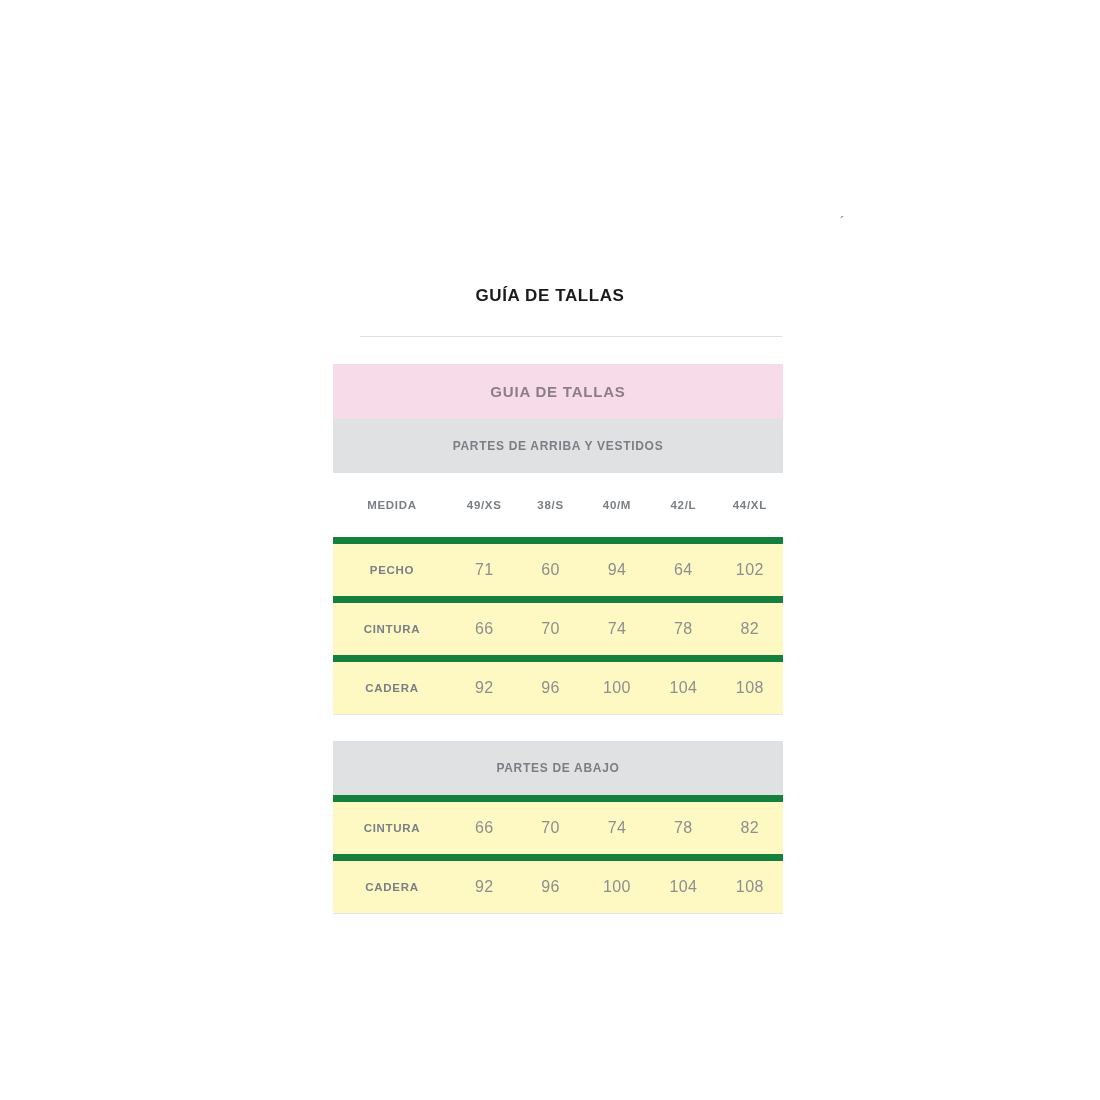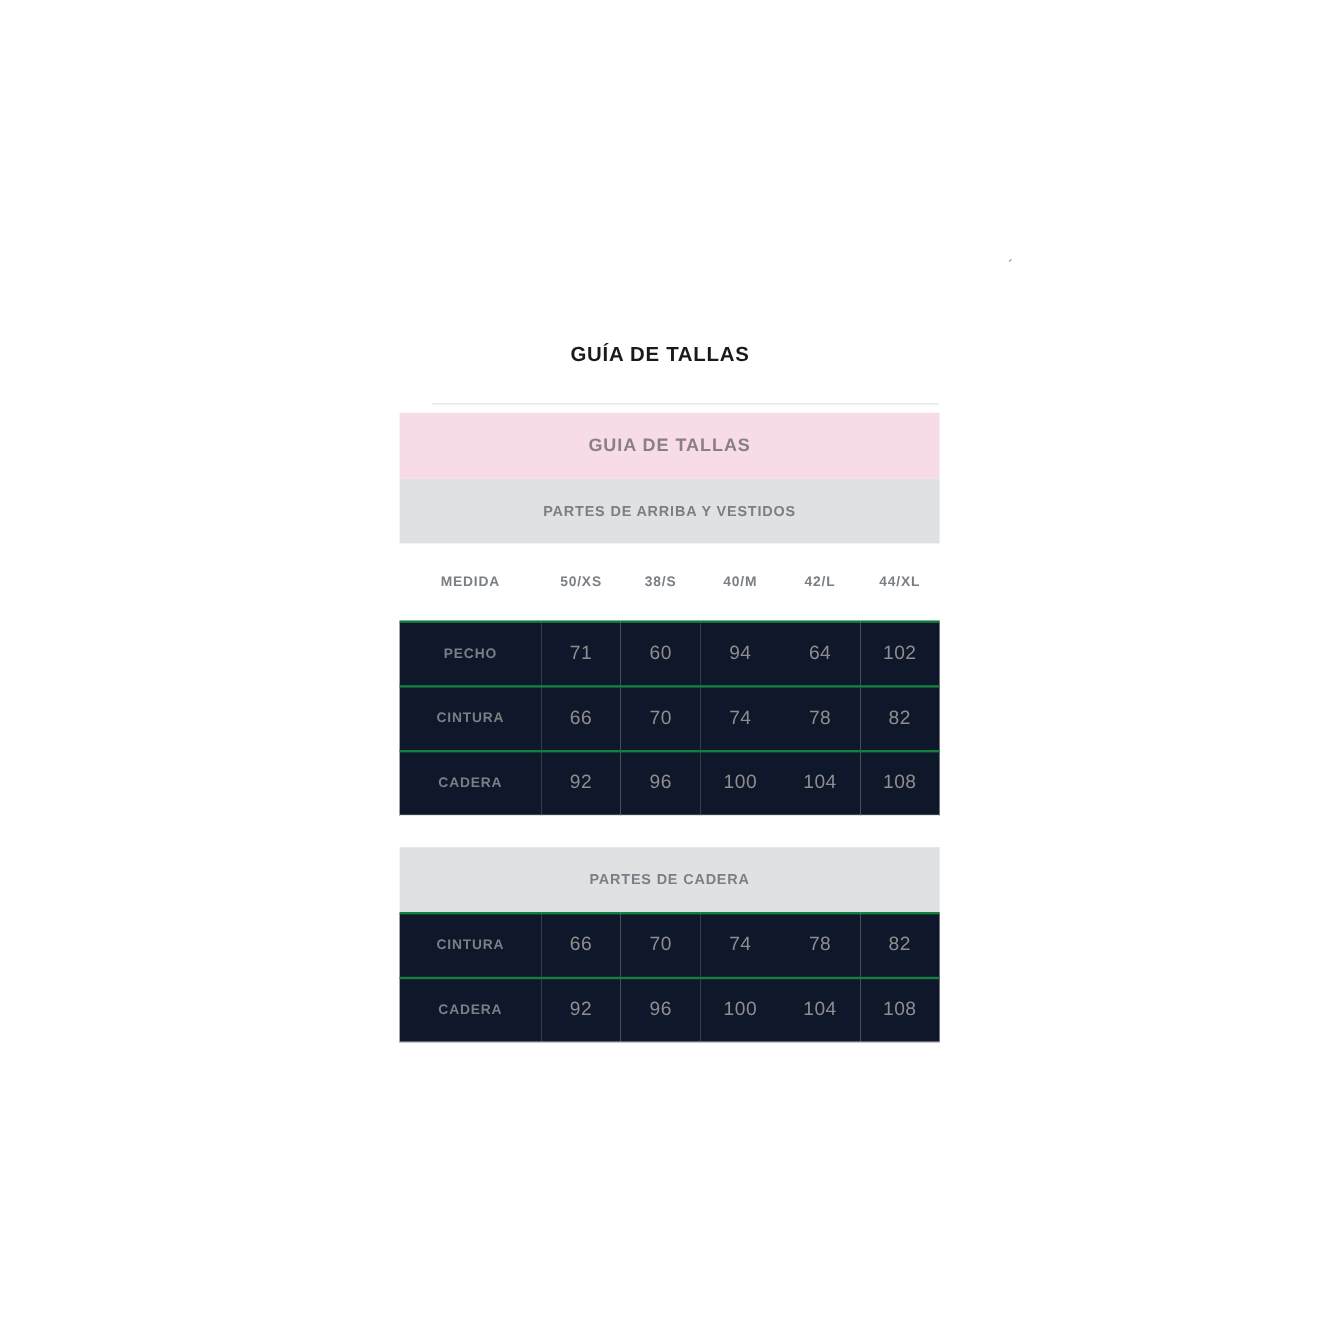--- a/index.html
+++ b/index.html
@@ -52,21 +52,21 @@
     position: absolute;
     top: 336px;
     left: 360px;
     width: 422px;
     height: 1px;
     background: #e0e0e0;
   }
 
   .size-table {
     position: absolute;
-    top: 344px;
+    top: 364px;
     left: 333px;
     width: 450px;
     border-collapse: collapse;
     table-layout: fixed;
   }
 
   .size-table td,
   .size-table th {
     padding: 0;
     margin: 0;
@@ -112,22 +112,22 @@
     background: #ffffff;
   }
   .head-row td.label-col {
     text-align: center;
   }
 
   .data-row td {
     height: 52px;
     vertical-align: middle;
     text-align: center;
-    background: #0f172a;
-    border-top: 2px solid #15803d;
+    background: #fef9c3;
+    border-top: 7px solid #15803d;
   }
   .data-row td.label-col {
     color: #7a7f85;
     font-size: 11.5px;
     font-weight: bold;
     letter-spacing: 0.7px;
   }
   .data-row td.value-col {
     color: #8e8e8e;
     font-size: 16px;
@@ -164,21 +164,21 @@
       <tr class="band-pink">
         <td colspan="6">GUIA DE TALLAS</td>
       </tr>
 
       <tr class="band-grey">
         <td colspan="6">PARTES DE ARRIBA Y VESTIDOS</td>
       </tr>
 
       <tr class="head-row">
         <td class="label-col">MEDIDA</td>
-        <td>50/XS</td>
+        <td>49/XS</td>
         <td>38/S</td>
         <td>40/M</td>
         <td>42/L</td>
         <td>44/XL</td>
       </tr>
 
       <tr class="data-row">
         <td class="label-col">PECHO</td>
         <td class="value-col">71</td>
         <td class="value-col">60</td>
@@ -203,21 +203,21 @@
         <td class="value-col">100</td>
         <td class="value-col">104</td>
         <td class="value-col">108</td>
       </tr>
 
       <tr class="spacer">
         <td colspan="6"></td>
       </tr>
 
       <tr class="band-grey">
-        <td colspan="6">PARTES DE CADERA</td>
+        <td colspan="6">PARTES DE ABAJO</td>
       </tr>
 
       <tr class="data-row">
         <td class="label-col">CINTURA</td>
         <td class="value-col">66</td>
         <td class="value-col">70</td>
         <td class="value-col">74</td>
         <td class="value-col">78</td>
         <td class="value-col">82</td>
       </tr>

